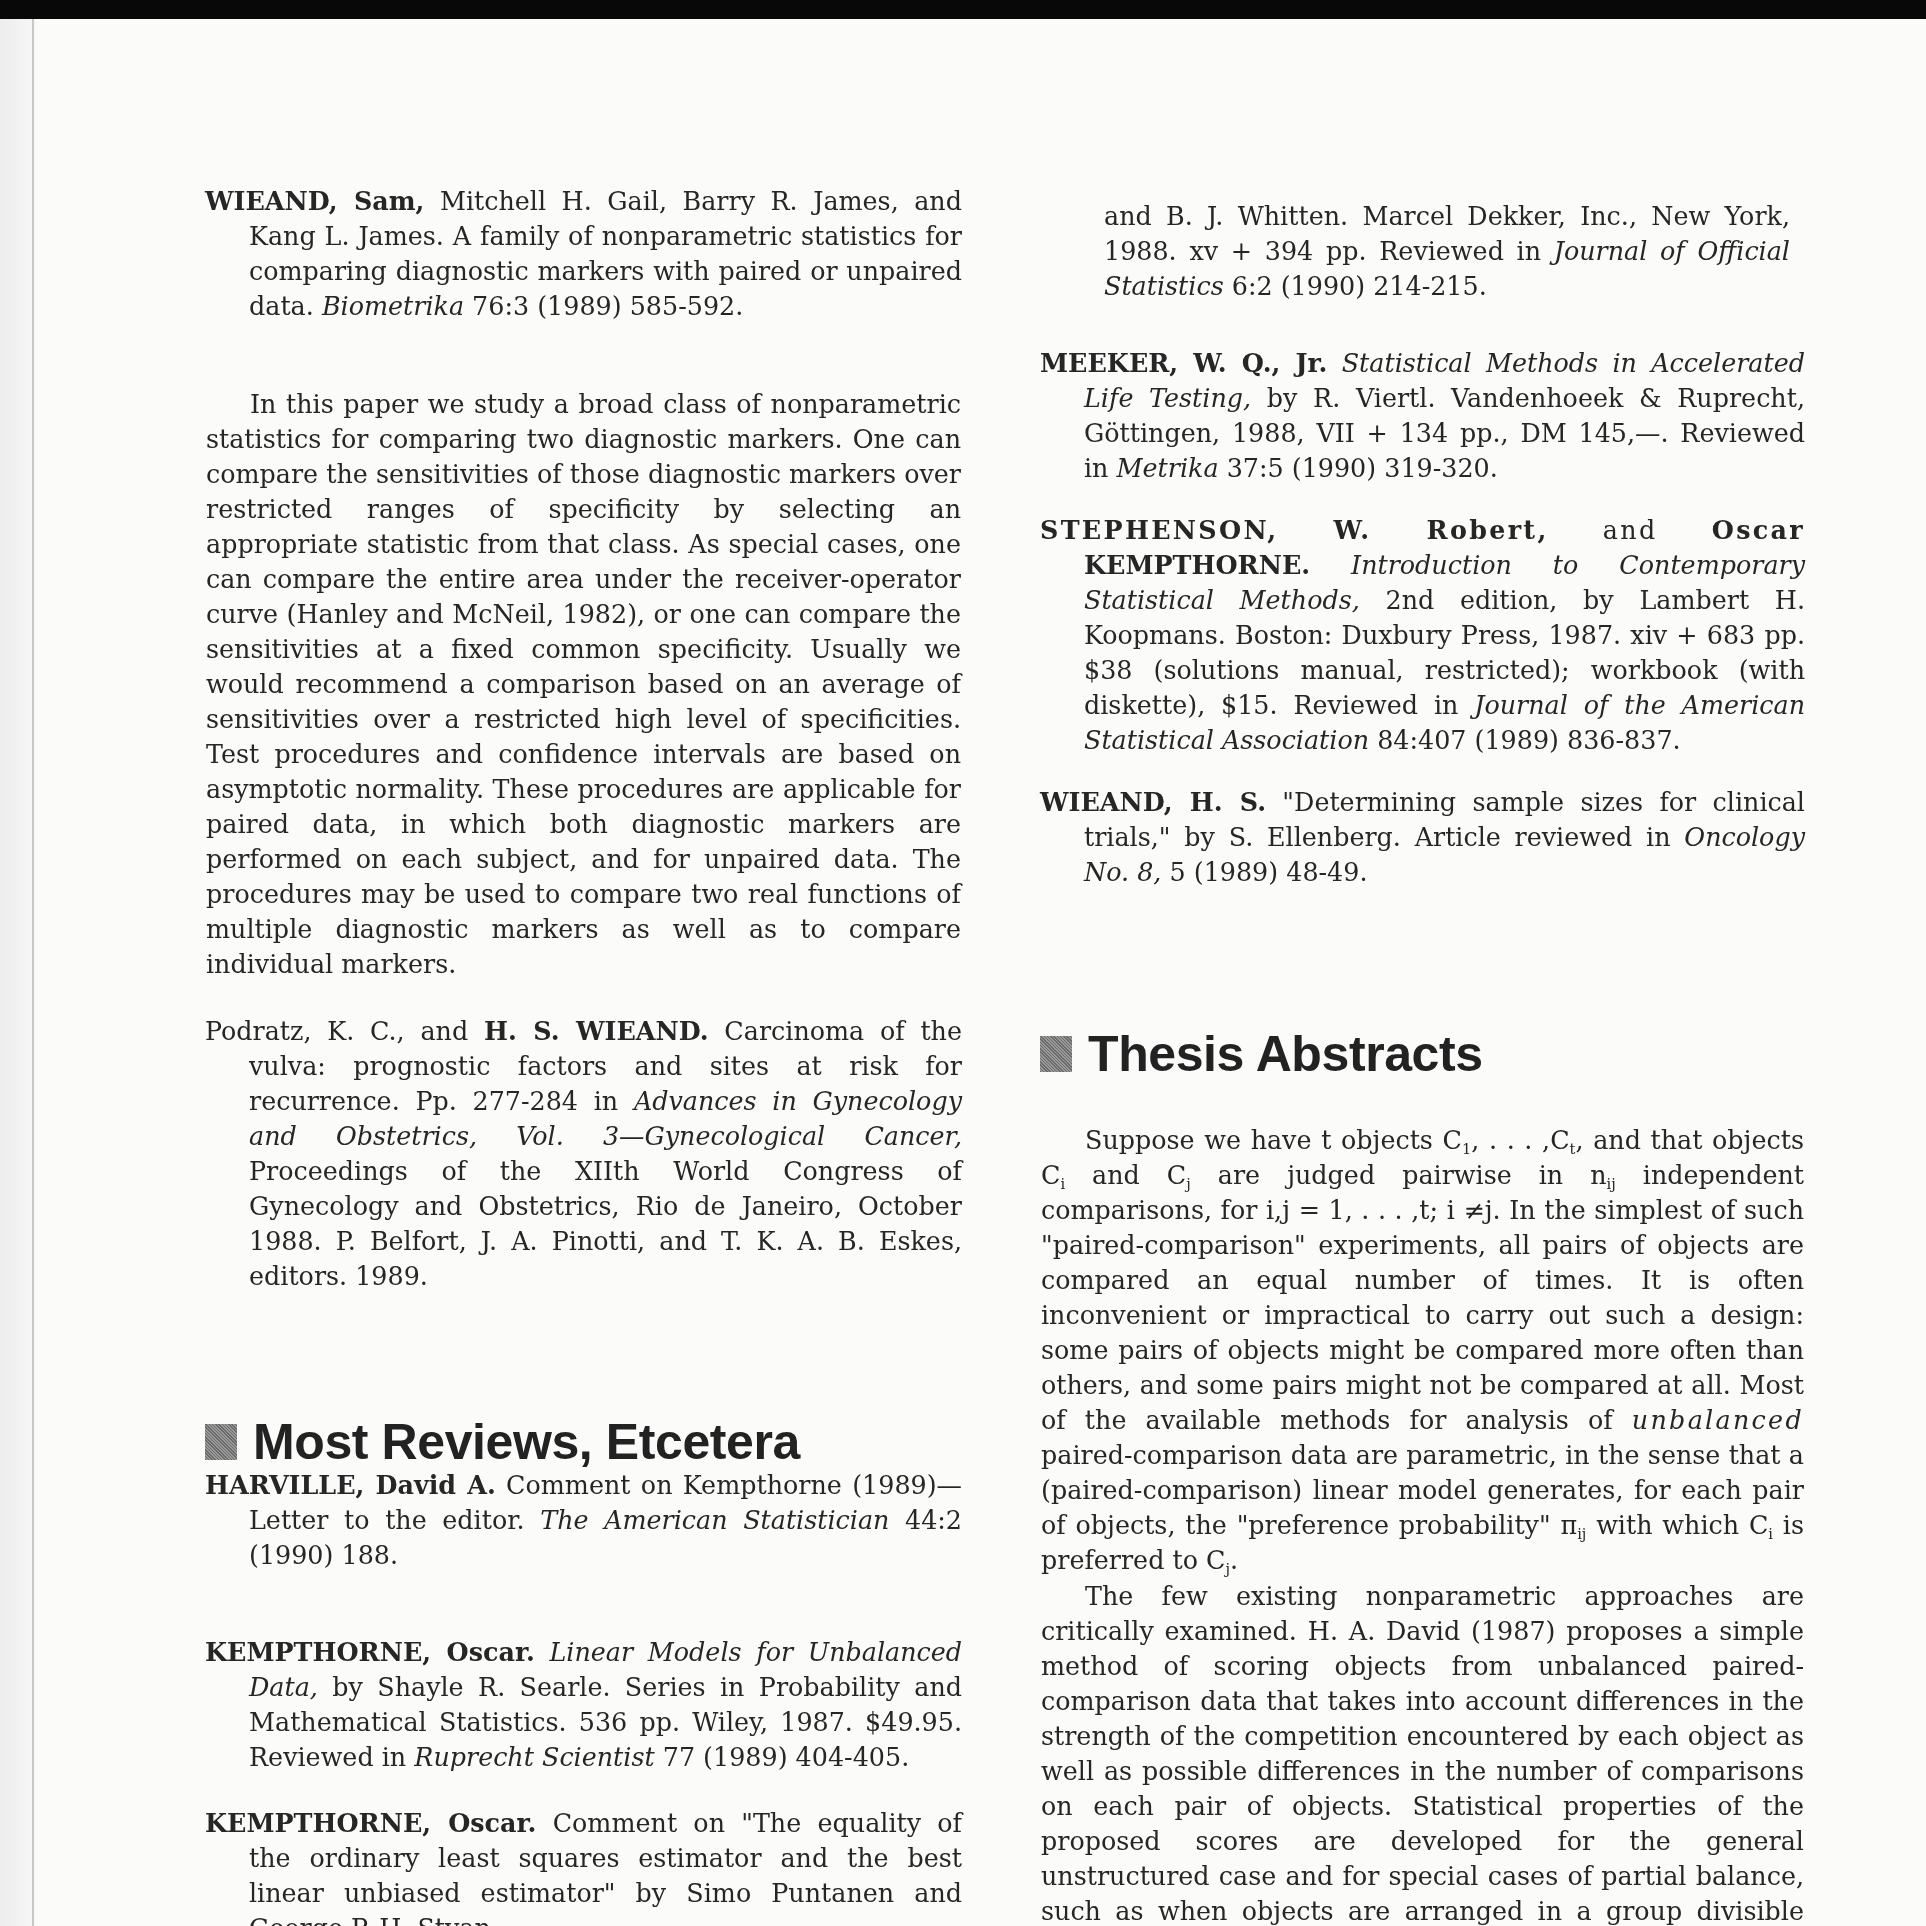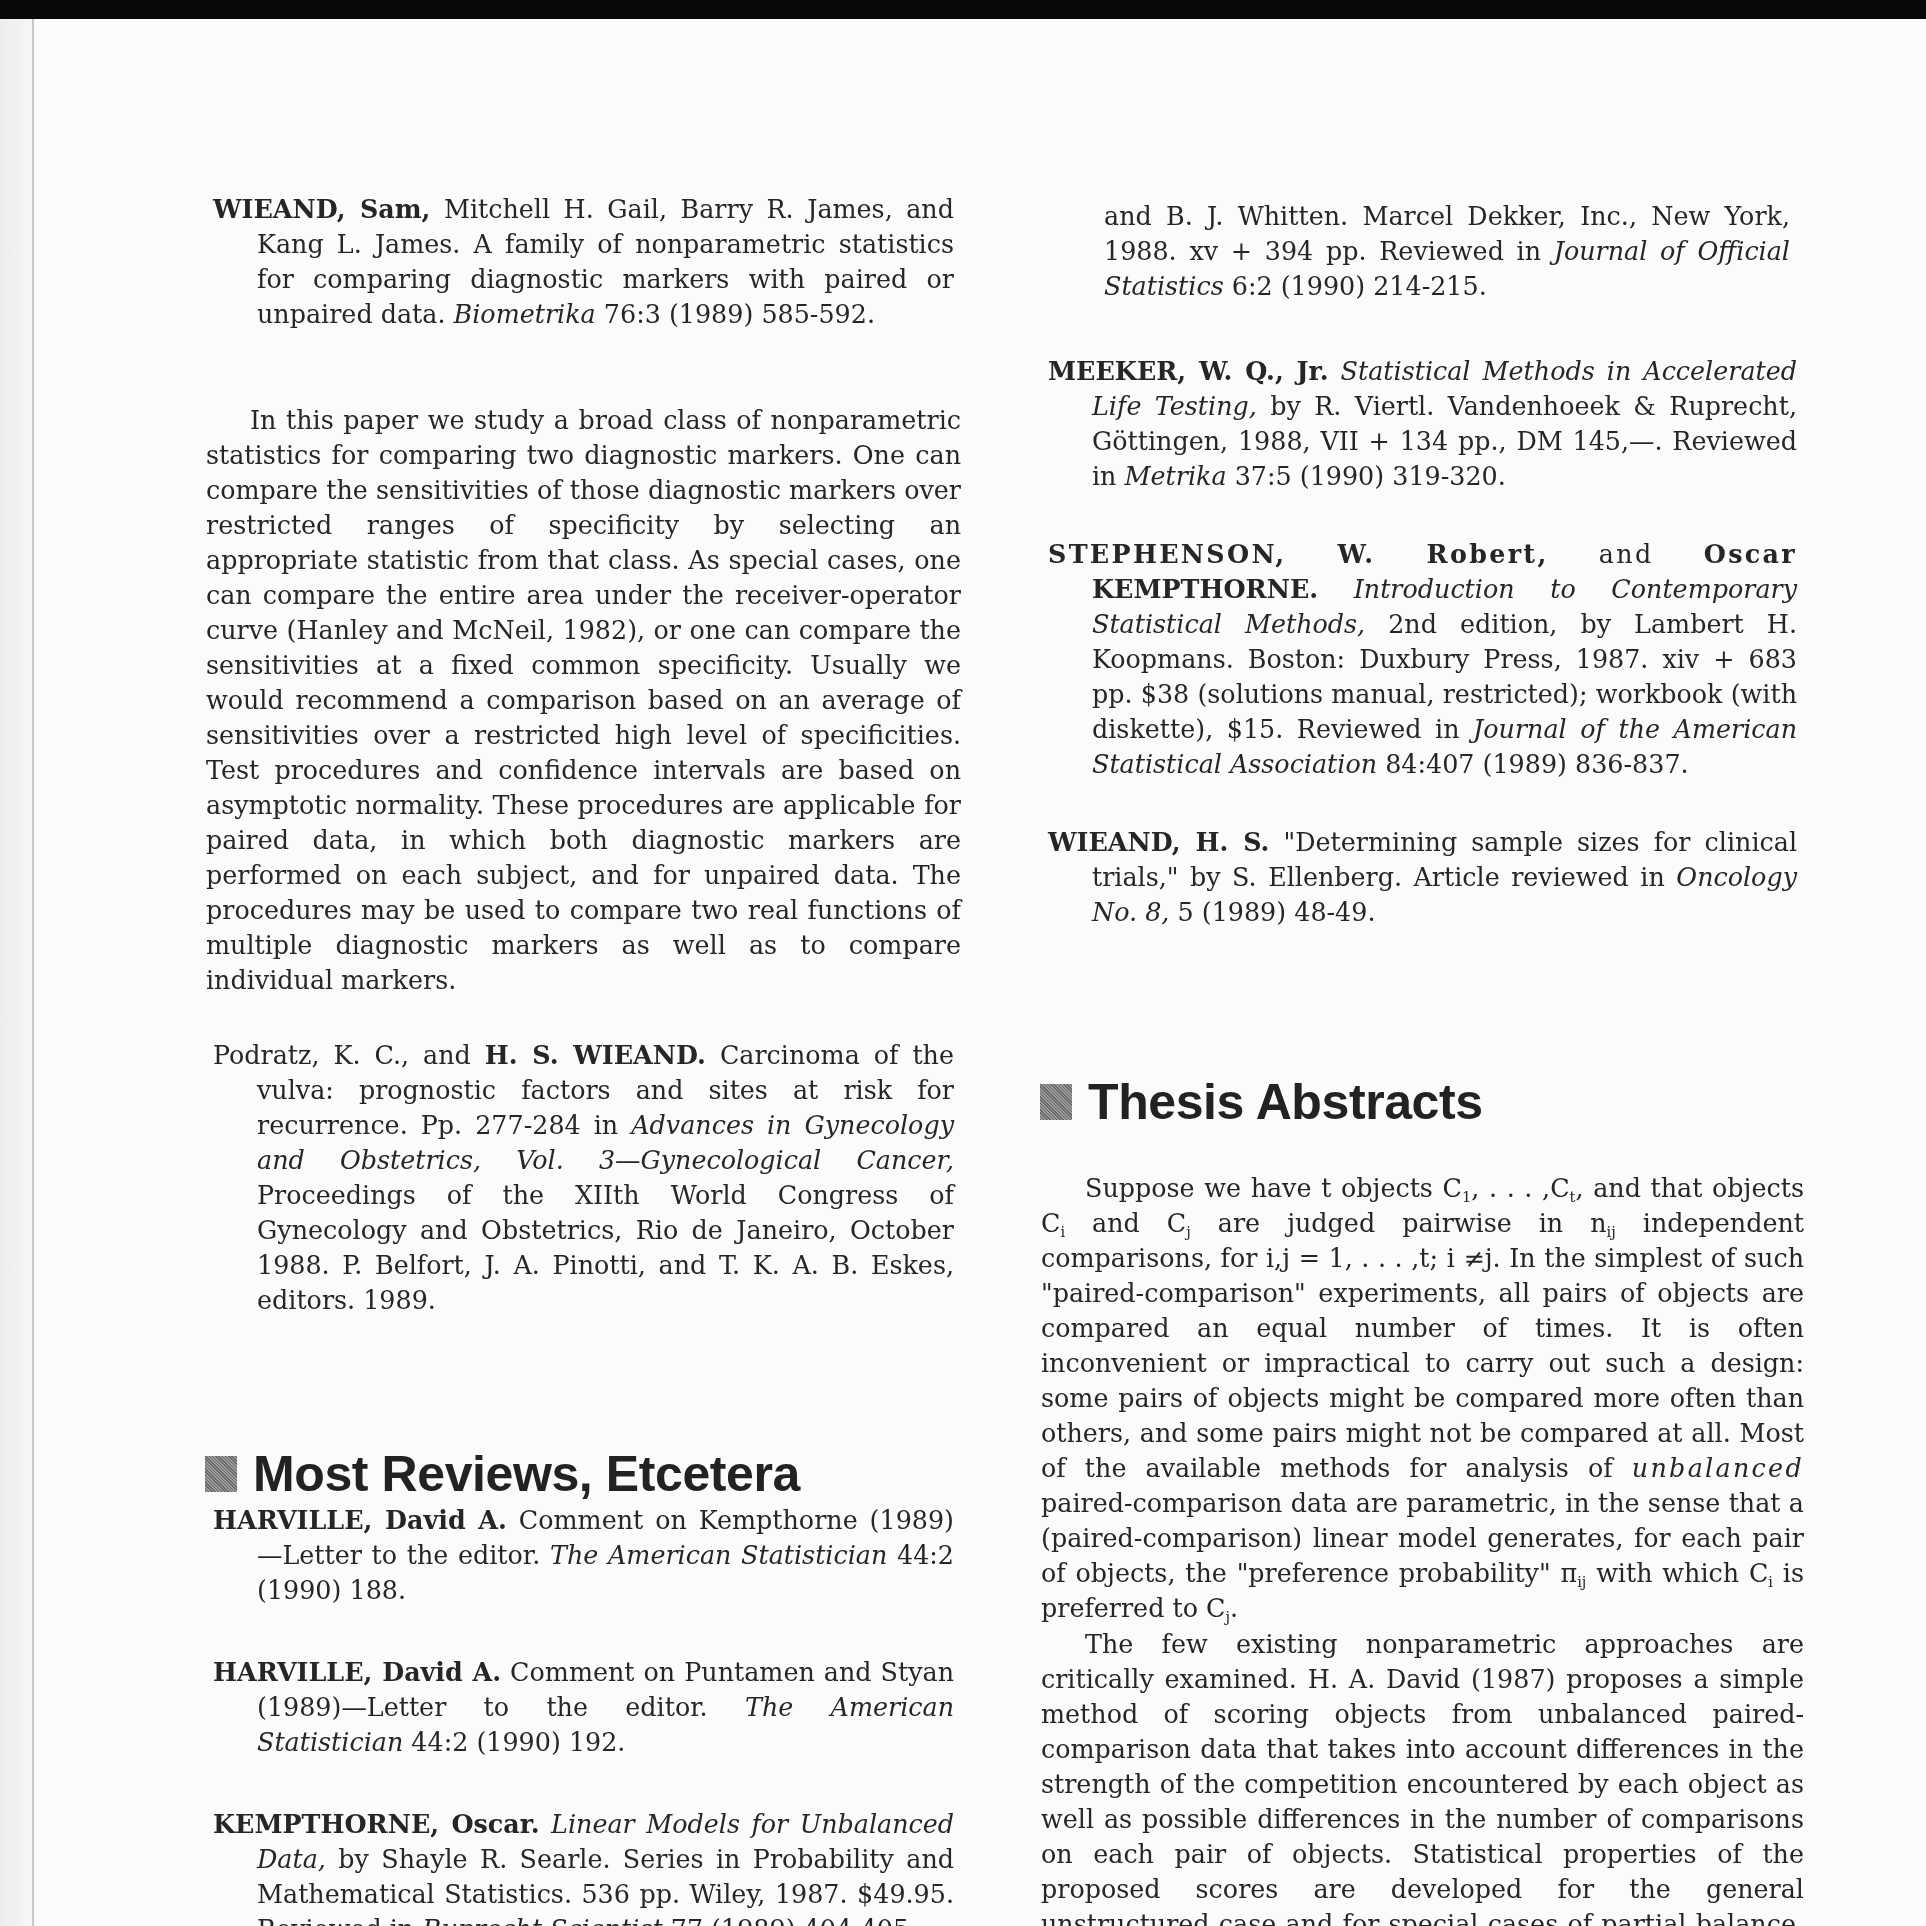--- a/index.html
+++ b/index.html
@@ -8,21 +8,21 @@
   .scan-top { position:absolute; left:0; top:0; width:1965px; height:19px; background:#080808; }
   .scan-left-shadow { position:absolute; left:0; top:19px; width:35px; height:2523px;
     background:linear-gradient(to right,#ededed,#f7f7f7); }
   .scan-left-line { position:absolute; left:32px; top:19px; width:1.5px; height:2523px; background:#c8c8c8; }
 
   .col { position:absolute; font-family:"DejaVu Serif","Liberation Serif",serif; color:#262626;
     font-size:25.4px; line-height:35px; }
   .col-left { left:205px; top:184px; width:757px; }
   .col-right { left:1040px; top:184px; width:765px; }
 
-  .entry { text-indent:-44px; padding-left:44px; text-align:justify; margin:8px; }
+  .entry { text-indent:-44px; padding-left:44px; text-align:justify; margin:0; }
   .cont { padding-left:49px; margin:15px; text-align:justify; }
   .para { text-indent:44px; text-align:justify; margin:1px; }
   .name { font-weight:bold; }
   .ital { font-style:italic; }
   .spaced { letter-spacing:2.3px; }
 
   .section-head { display:flex; align-items:center; margin:0 0 5.4px 0; height:42px; }
   .section-square { width:32px; height:36px; margin-right:16px;
     background:repeating-linear-gradient(45deg,#6a6a6a 0 1.2px,#9a9a9a 1.2px 2.3px); flex:none; }
   .section-title { font-family:"Liberation Sans","DejaVu Sans",sans-serif; font-weight:bold;
@@ -52,21 +52,20 @@
     <div class="spacer" style="height:127px"></div>
 
     <div class="section-head">
       <div class="section-square"></div>
       <span class="section-title">Most Reviews, Etcetera</span>
     </div>
 
     <p class="entry"><span class="name">HARVILLE, David A.</span><span> Comment on Kempthorne (1989)—Letter to the editor. </span><span class="ital">The American Statistician</span><span> 44:2 (1990) 188.</span></p>
     <div class="spacer" style="height:31px"></div>
 
-    <p class="entry"><span class="name">HARVILLE, David A.</span><span> Comment on Puntamen and Styan (1989)—Letter to the editor. </span><span class="ital">The American Statistician</span><span> 44:2 (1990) 192.</span></p>
     <div class="spacer" style="height:31px"></div>
 
     <p class="entry"><span class="name">KEMPTHORNE, Oscar.</span><span> </span><span class="ital">Linear Models for Unbalanced Data,</span><span> by Shayle R. Searle. Series in Probability and Mathematical Statistics. 536 pp. Wiley, 1987. $49.95. Reviewed in </span><span class="ital">Ruprecht Scientist</span><span> 77 (1989) 404-405.</span></p>
     <div class="spacer" style="height:31px"></div>
 
     <p class="entry"><span class="name">KEMPTHORNE, Oscar.</span><span> Comment on "The equality of the ordinary least squares estimator and the best linear unbiased estimator" by Simo Puntanen and George P. H. Styan. </span></p>
 
   </div>
 
   <div class="col col-right">

